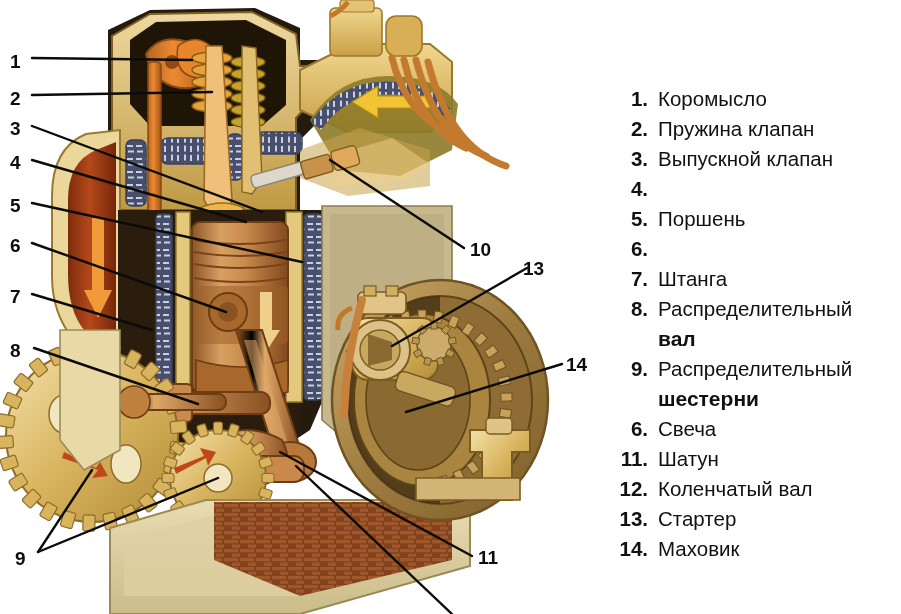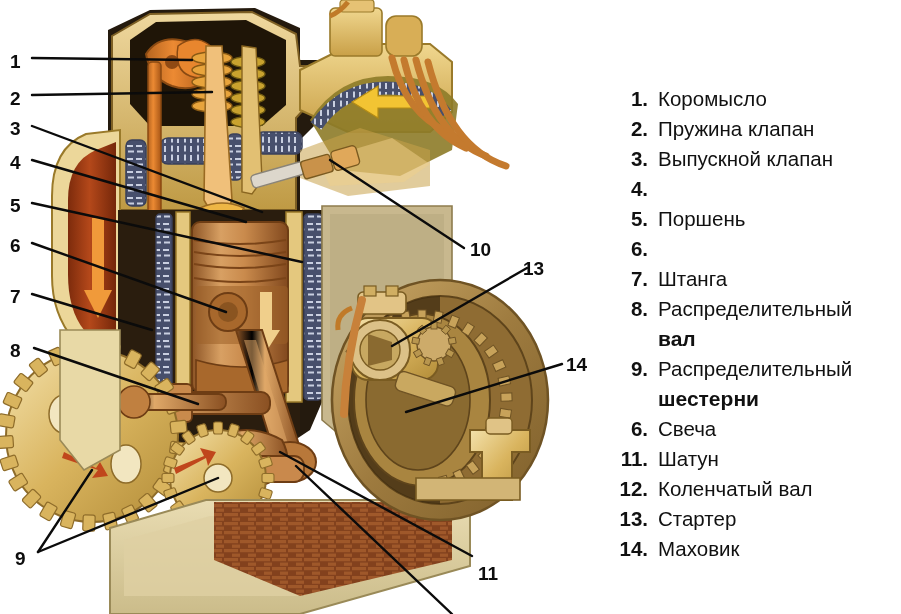--- a/index.html
+++ b/index.html
@@ -561,21 +561,21 @@
       <div class="callout" style="left: 10px; top: 52px;">1</div>
       <div class="callout" style="left: 10px; top: 89px;">2</div>
       <div class="callout" style="left: 10px; top: 119px;">3</div>
       <div class="callout" style="left: 10px; top: 153px;">4</div>
       <div class="callout" style="left: 10px; top: 196px;">5</div>
       <div class="callout" style="left: 10px; top: 236px;">6</div>
       <div class="callout" style="left: 10px; top: 287px;">7</div>
       <div class="callout" style="left: 10px; top: 341px;">8</div>
       <div class="callout" style="left: 15px; top: 549px;">9</div>
       <div class="callout" style="left: 470px; top: 240px;">10</div>
-      <div class="callout" style="left: 478px; top: 548px; margin-top: 16px;">11</div>
+      <div class="callout" style="left: 478px; top: 548px;">11</div>
       <div class="callout" style="left: 523px; top: 259px;">13</div>
       <div class="callout" style="left: 566px; top: 355px;">14</div>
     </div>
 
   <div id="legend">
       <div class="leg-row">
         <span class="leg-num">1.</span>
         <span class="leg-dot">&nbsp;</span>
         <span class="leg-label">Коромысло</span>
       </div>

